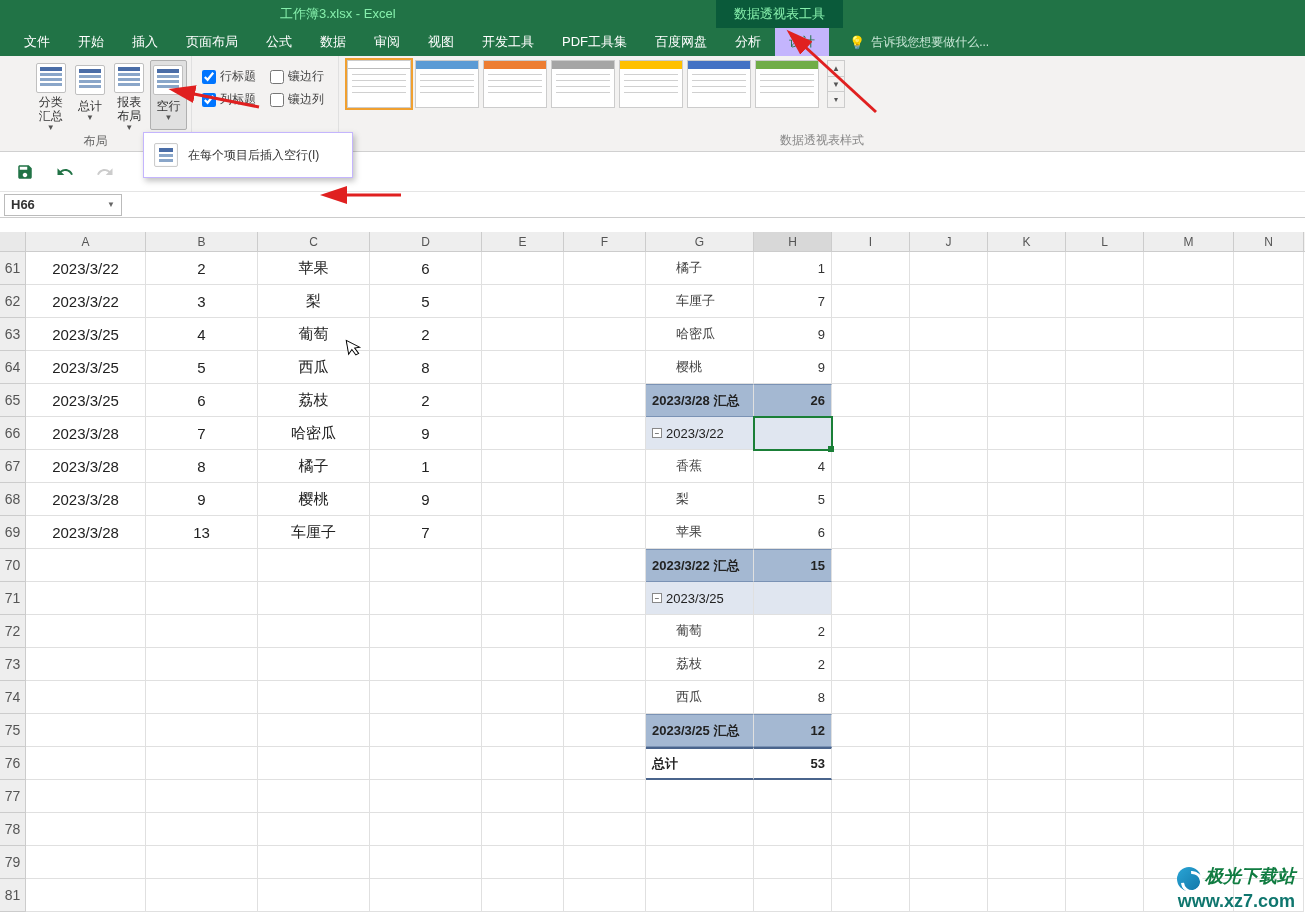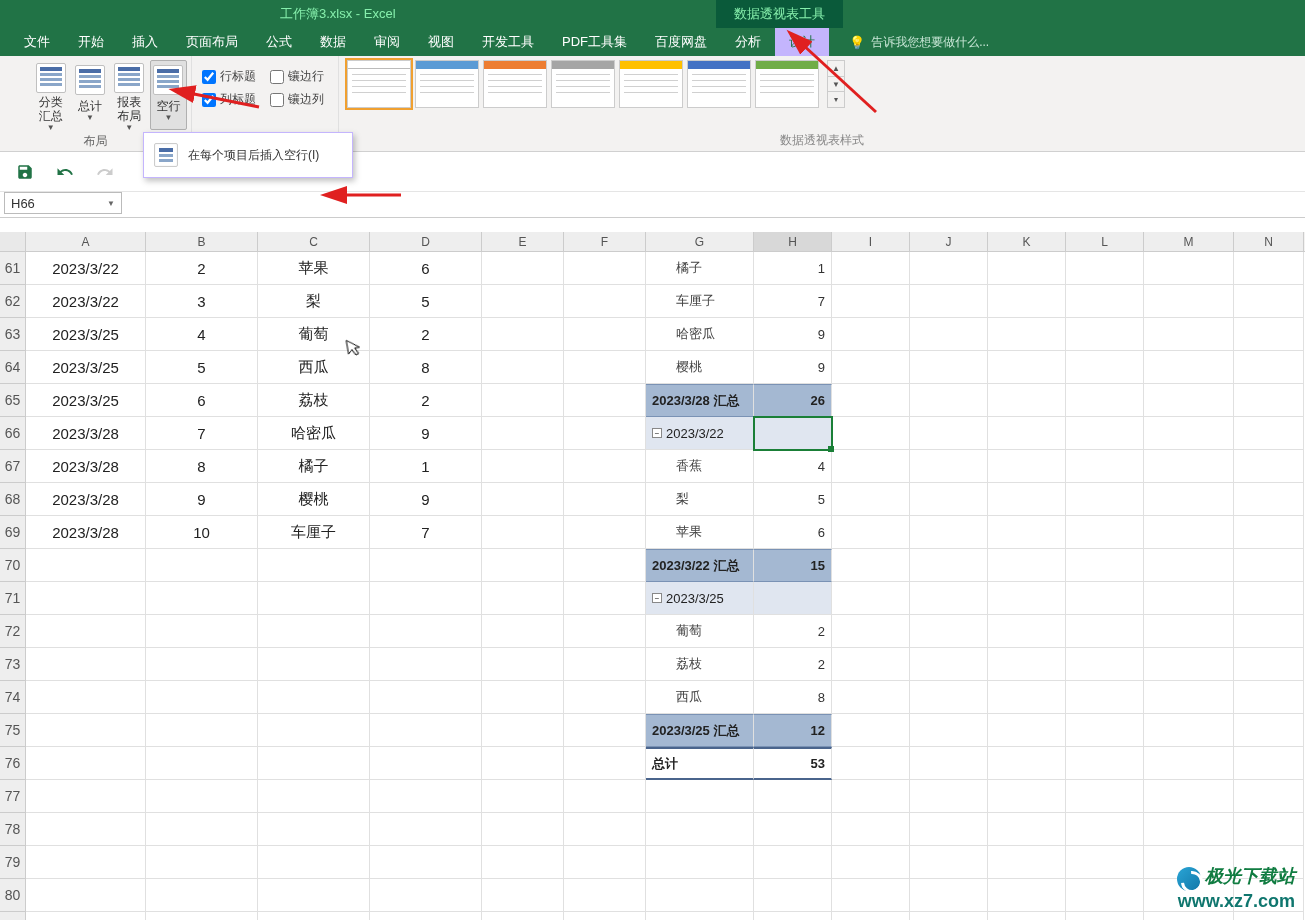--- a/index.html
+++ b/index.html
@@ -49,21 +49,21 @@
 
 .dropdown-menu { position:absolute; left:143px; top:132px; width:210px; background:#fff; border:1px solid #c4b5fd; box-shadow:2px 3px 6px rgba(0,0,0,0.25); z-index:100; }
 .dropdown-menu .menu-item { height:44px; display:flex; align-items:center; padding:0 10px; cursor:pointer; font-size:12px; color:#333; }
 .dropdown-menu .menu-item .mi-icon { width:24px; height:24px; border:1px solid #ccc; border-radius:2px; margin-right:10px; display:flex; align-items:center; justify-content:center; background:#fafafa; }
 .dropdown-menu .menu-item.highlight { background:#c6e6d0; border:1px solid #5aa076; margin:0; }
 
 
 .qat-bar { height:40px; background:#fff; display:flex; align-items:center; padding:0 12px; gap:14px; border-bottom:1px solid #e5e5e5; }
 .qat-btn { width:26px; height:26px; display:flex; align-items:center; justify-content:center; cursor:pointer; color:#217346; font-size:16px; }
 .qat-btn.disabled { color:#bbb; }
-.name-box-row { height:26px; display:flex; padding:0 0 0 4px; border-bottom:1px solid #ccc; }
+.name-box-row { height:26px; display:flex; align-items:center; padding:0 0 0 4px; border-bottom:1px solid #ccc;font-weight:bold; }
 .name-box { width:118px; height:22px; border:1px solid #bbb; background:#fff; padding:0 6px; font-size:13px; display:flex; align-items:center; justify-content:space-between; }
 .name-box .dd { font-size:8px; color:#666; }
 
 
 .grid-wrap { position:absolute; left:0; top:232px; right:0; bottom:0; background:#fff; }
 .col-headers { display:flex; height:20px; background:#f3f2f1; border-bottom:1px solid #ccc; position:sticky; top:0; }
 .corner { width:26px; border-right:1px solid #ccc; background:#e9e9e9; }
 .ch { border-right:1px solid #ccc; text-align:center; font-size:12px; color:#555; line-height:20px; background:#eeeeee; }
 .ch.selH { background:#d8d8d8; }
 .grid-body { }
@@ -475,21 +475,21 @@
         <div class="cell wI"></div>
         <div class="cell wJ"></div>
         <div class="cell wK"></div>
         <div class="cell wL"></div>
         <div class="cell wM"></div>
         <div class="cell wN"></div>
       </div>
       <div class="grow">
         <div class="rh">69</div>
         <div class="cell wA">2023/3/28</div>
-        <div class="cell wB">10</div>
+        <div class="cell wB">13</div>
         <div class="cell wC">车厘子</div>
         <div class="cell wD">7</div>
         <div class="cell wE"></div>
         <div class="cell wF"></div>
         <div class="cell wG pivot-item left" style="padding-left: 30px;">苹果</div>
         <div class="cell wH pivot-val right">6</div>
         <div class="cell wI"></div>
         <div class="cell wJ"></div>
         <div class="cell wK"></div>
         <div class="cell wL"></div>
@@ -644,37 +644,20 @@
         <div class="cell wH"></div>
         <div class="cell wI"></div>
         <div class="cell wJ"></div>
         <div class="cell wK"></div>
         <div class="cell wL"></div>
         <div class="cell wM"></div>
         <div class="cell wN"></div>
       </div>
       <div class="grow">
         <div class="rh">79</div>
-        <div class="cell wA"></div>
-        <div class="cell wB"></div>
-        <div class="cell wC"></div>
-        <div class="cell wD"></div>
-        <div class="cell wE"></div>
-        <div class="cell wF"></div>
-        <div class="cell wG"></div>
-        <div class="cell wH"></div>
-        <div class="cell wI"></div>
-        <div class="cell wJ"></div>
-        <div class="cell wK"></div>
-        <div class="cell wL"></div>
-        <div class="cell wM"></div>
-        <div class="cell wN"></div>
-      </div>
-      <div class="grow">
-        <div class="rh">80</div>
         <div class="cell wA"></div>
         <div class="cell wB"></div>
         <div class="cell wC"></div>
         <div class="cell wD"></div>
         <div class="cell wE"></div>
         <div class="cell wF"></div>
         <div class="cell wG"></div>
         <div class="cell wH"></div>
         <div class="cell wI"></div>
         <div class="cell wJ"></div>

